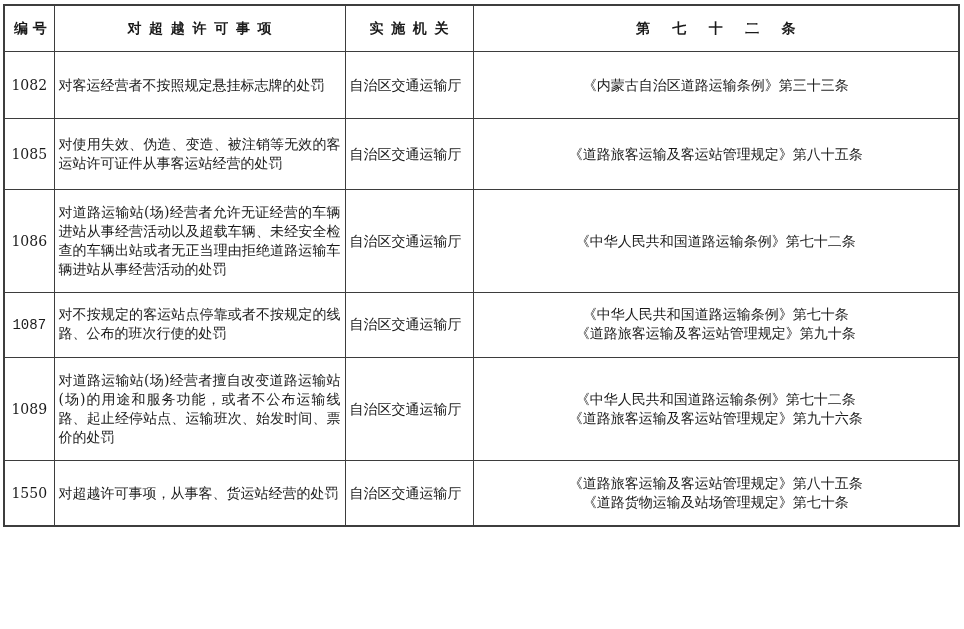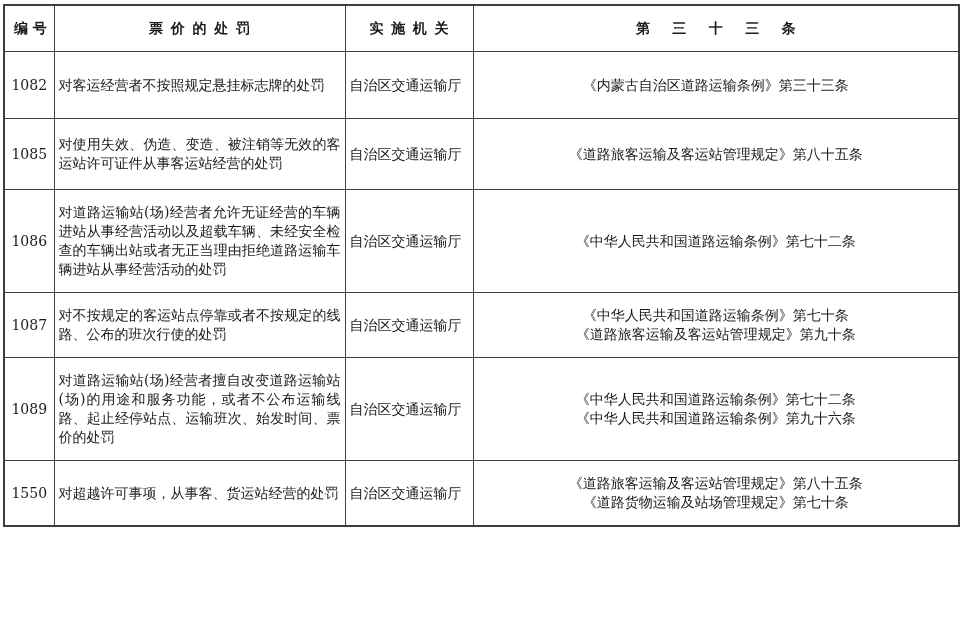--- a/index.html
+++ b/index.html
@@ -74,23 +74,23 @@
   <table class="permits">
     <colgroup>
       <col style="width:50px">
       <col style="width:291px">
       <col style="width:128px">
       <col style="width:486px">
     </colgroup>
     <thead>
       <tr>
         <th class="col-id">编号</th>
-        <th class="col-name">票价的处罚</th>
+        <th class="col-name">对超越许可事项</th>
         <th class="col-agency">实施机关</th>
-        <th class="col-legal">第三十三条</th>
+        <th class="col-legal">第七十二条</th>
       </tr>
     </thead>
     <tbody>
         <tr style="height: 67px;">
           <td class="cell-id">1082</td>
           <td class="cell-name">对客运经营者不按照规定悬挂标志牌的处罚</td>
           <td class="cell-agency">自治区交通运输厅</td>
           <td class="cell-legal">
             <div class="legal-line">《内蒙古自治区道路运输条例》第三十三条</div>
           </td>
@@ -104,36 +104,36 @@
           </td>
         </tr>
         <tr style="height: 101px;">
           <td class="cell-id">1086</td>
           <td class="cell-name">对道路运输站(场)经营者允许无证经营的车辆进站从事经营活动以及超载车辆、未经安全检查的车辆出站或者无正当理由拒绝道路运输车辆进站从事经营活动的处罚</td>
           <td class="cell-agency">自治区交通运输厅</td>
           <td class="cell-legal">
             <div class="legal-line">《中华人民共和国道路运输条例》第七十二条</div>
           </td>
         </tr>
-        <tr style="height: 52px;">
+        <tr style="height: 52px; font-family: Liberation Mono, monospace;">
           <td class="cell-id">1087</td>
           <td class="cell-name">对不按规定的客运站点停靠或者不按规定的线路、公布的班次行使的处罚</td>
           <td class="cell-agency">自治区交通运输厅</td>
           <td class="cell-legal">
             <div class="legal-line">《中华人民共和国道路运输条例》第七十条</div>
             <div class="legal-line">《道路旅客运输及客运站管理规定》第九十条</div>
           </td>
         </tr>
         <tr style="height: 76px;">
           <td class="cell-id">1089</td>
           <td class="cell-name">对道路运输站(场)经营者擅自改变道路运输站(场)的用途和服务功能，或者不公布运输线路、起止经停站点、运输班次、始发时间、票价的处罚</td>
           <td class="cell-agency">自治区交通运输厅</td>
           <td class="cell-legal">
             <div class="legal-line">《中华人民共和国道路运输条例》第七十二条</div>
-            <div class="legal-line">《中华人民共和国道路运输条例》第九十六条</div>
+            <div class="legal-line">《道路旅客运输及客运站管理规定》第九十六条</div>
           </td>
         </tr>
         <tr style="height: 50px;">
           <td class="cell-id">1550</td>
           <td class="cell-name">对超越许可事项，从事客、货运站经营的处罚</td>
           <td class="cell-agency">自治区交通运输厅</td>
           <td class="cell-legal">
             <div class="legal-line">《道路旅客运输及客运站管理规定》第八十五条</div>
             <div class="legal-line">《道路货物运输及站场管理规定》第七十条</div>
           </td>

